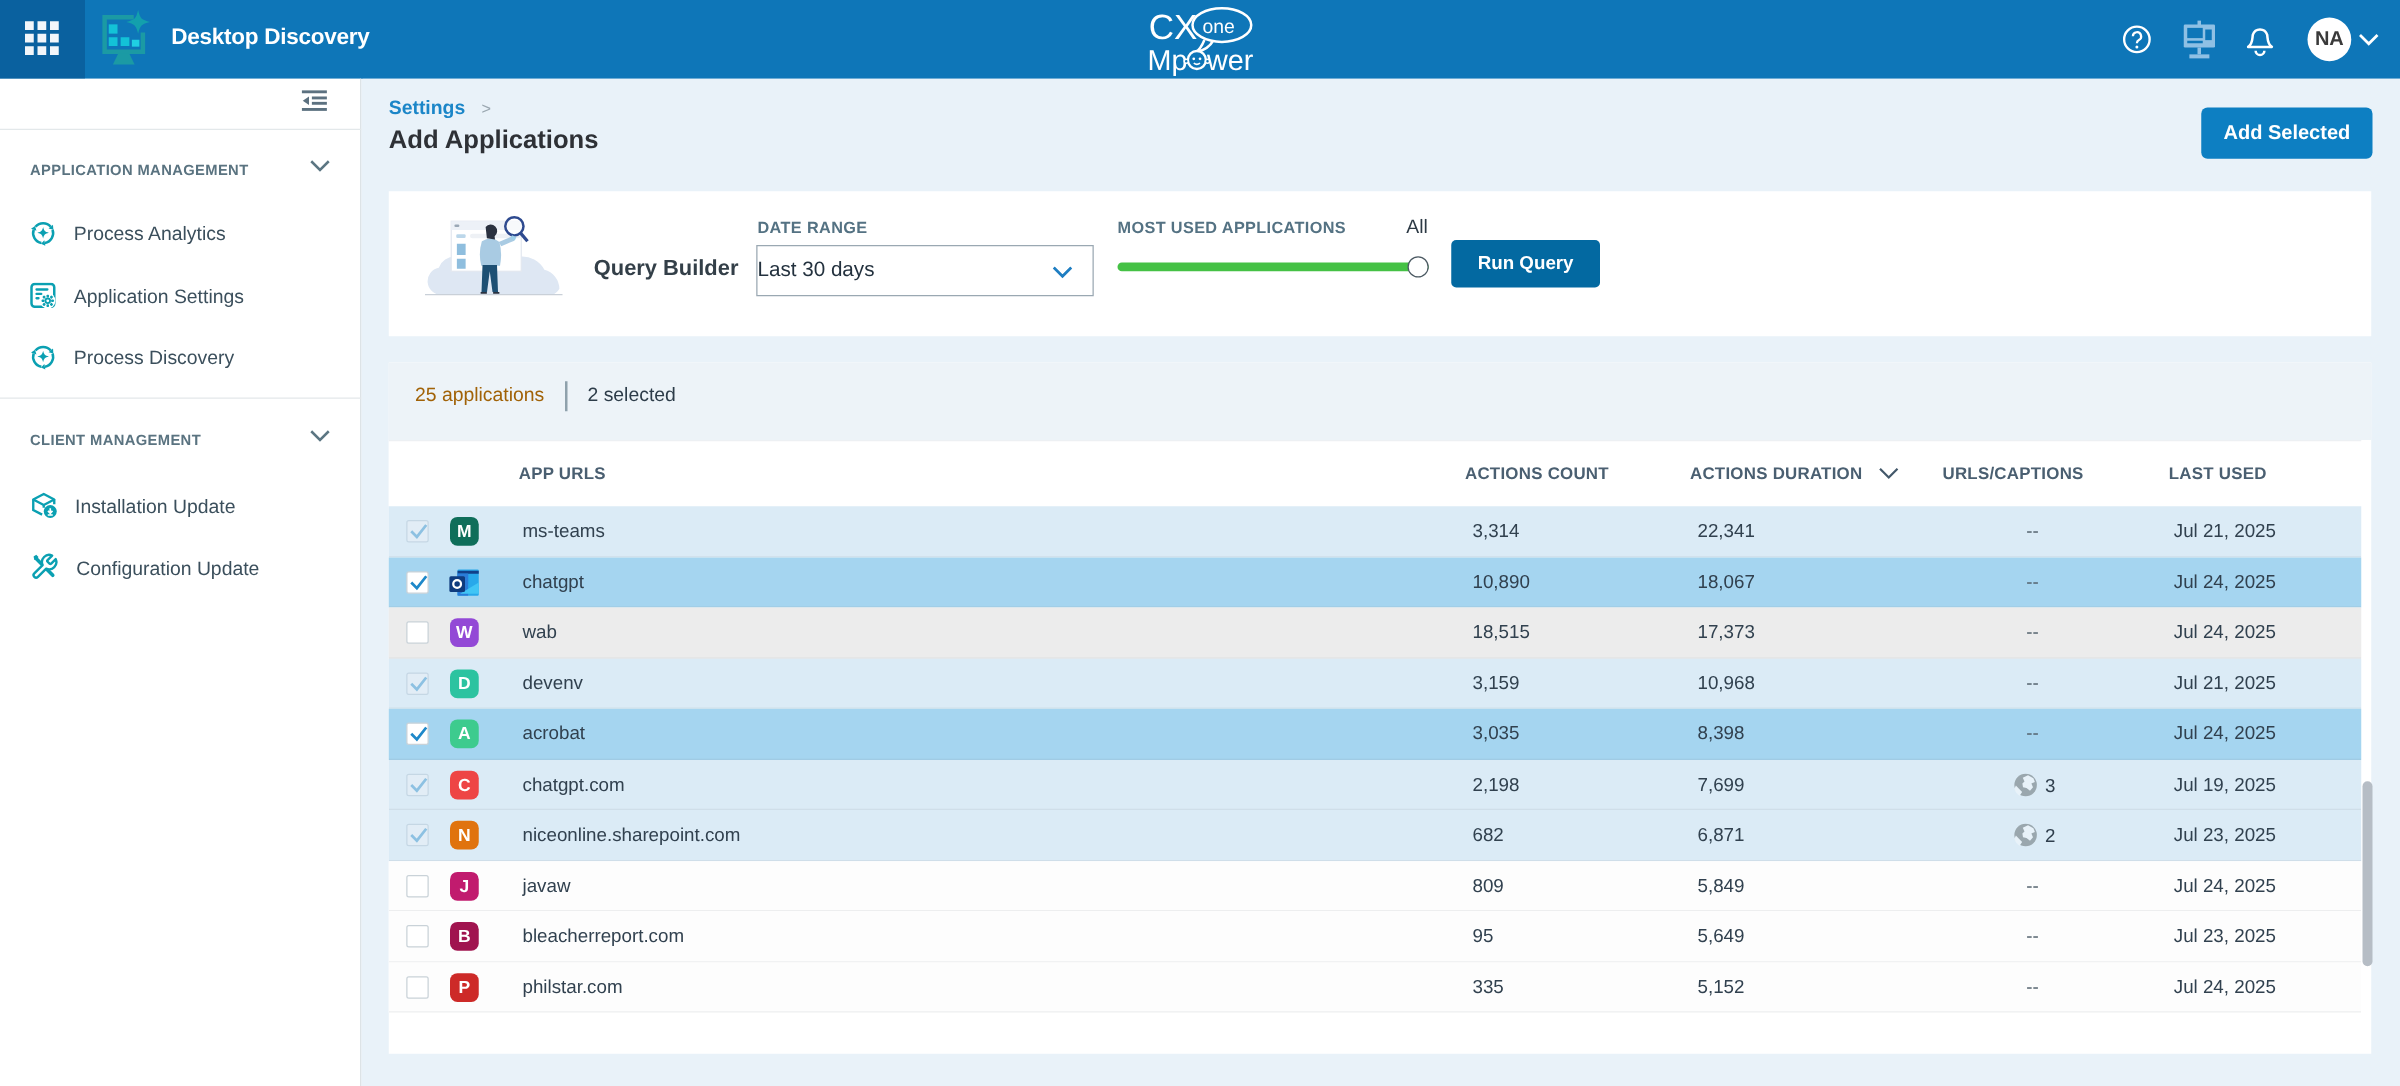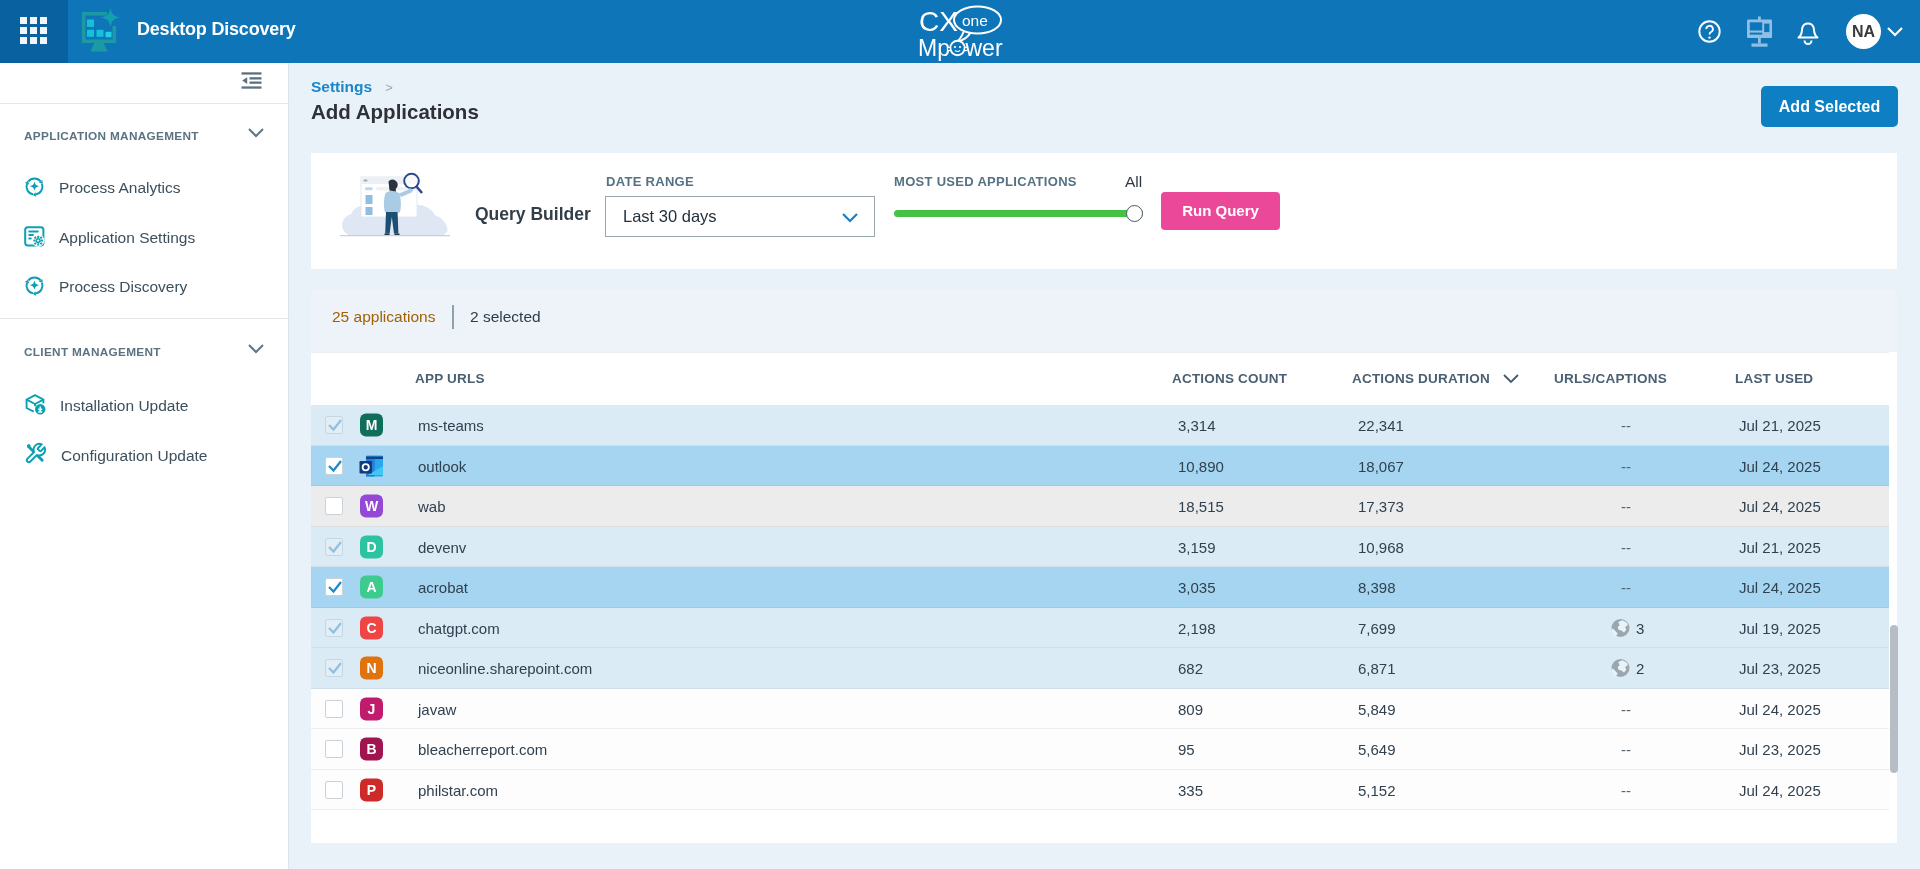--- a/index.html
+++ b/index.html
@@ -23,29 +23,29 @@
 .shead { position:absolute; left:24px; font-size:11.8px; font-weight:bold; color:#5a7380; letter-spacing:0.3px; }
 .schev { position:absolute; right:23px; }
 .sitem { position:absolute; left:24px; display:flex; align-items:flex-end; }
 .sitem .txt { margin-left:14px; font-size:15.5px; color:#3b4f5c; }
 
 
 .main { position:absolute; top:63px; left:290px; width:1630px; height:806px; background:#e9f2f9; }
 .breadcrumb { position:absolute; left:21px; top:15px; font-size:15.5px; color:#1b86c8; font-weight:bold; }
 .breadcrumb .sep { color:#9aa7b0; font-weight:normal; margin-left:13px; font-size:13px; }
 .pagetitle { position:absolute; left:21px; top:37px; font-size:20.5px; font-weight:bold; color:#2e3136; }
-.btn { background:#ec4899; color:#ffffff; font-weight:bold; font-size:15px; border-radius:4px; text-align:center; }
+.btn { background:#0369a1; color:#ffffff; font-weight:bold; font-size:15px; border-radius:4px; text-align:center; }
 .addsel { position:absolute; left:1471px; top:23px; width:137px; height:41px; line-height:41px; font-size:16px; background:#0d7fc2; border-radius:5px; }
 
 
 .qcard { position:absolute; left:21px; top:90px; width:1586px; height:116px; background:#ffffff; }
 .qb-title { position:absolute; left:164px; top:51px; font-size:17.5px; font-weight:bold; color:#333f48; }
 .flabel { position:absolute; font-size:13px; font-weight:bold; color:#547283; letter-spacing:0.3px; }
 .select { position:absolute; left:294px; top:43px; width:270px; height:41px; background:#fff; border:1px solid #9aa8b2; display:flex; align-items:center; }
-.select .val { margin-left:17px; font-size:16.5px; color:#23313e; }
+.select .val { font-size:16.5px; color:#23313e; }
 .slider { position:absolute; left:583px; top:57px; width:249px; height:7px; border-radius:4px; background:#45c145; }
 .sthumb { position:absolute; left:815px; top:52px; width:17px; height:17px; border-radius:50%; background:#fff; border:1.5px solid #4c5a63; }
 .all { position:absolute; left:814px; top:20px; font-size:15.5px; color:#2d3a45; }
 .runq { position:absolute; left:850px; top:39px; width:119px; height:38px; line-height:38px; }
 
 
 .tcard { position:absolute; left:21px; top:227px; width:1586px; height:553px; background:#ffffff; }
 .toolbar { position:absolute; left:0; top:0; width:1586px; height:62px; background:#edf3f8; }
 .tb-count { position:absolute; left:21px; top:18px; font-size:15.5px; color:#a16207; }
 .tb-bar { position:absolute; left:141px; top:15px; width:1.5px; height:24px; background:#8fa1ac; }
@@ -299,21 +299,21 @@
           </div>
           <svg width="25" height="23" viewBox="0 0 25 23" style="position:absolute;left:48px;top:50%;transform:translateY(-50%)">
             <rect x="7" y="1" width="17" height="21" rx="1" fill="#28a8ea"></rect>
             <path d="M7 2 h17 v2.4 h-17 z" fill="#11408a"></path>
             <rect x="7" y="4.4" width="8.5" height="17.6" fill="#2b7cd8"></rect>
             <path d="M24 11.5 L9 20.4 L24 20.4 z" fill="#41c5f5"></path>
             <path d="M7 4.4 h8.5 v8 h-8.5 z" fill="#2b7cd8"></path>
             <rect x="0.5" y="6.5" width="12.5" height="12.5" rx="1.2" fill="#0f3c7e"></rect>
             <circle cx="6.7" cy="12.7" r="3.1" fill="none" stroke="#ffffff" stroke-width="1.8"></circle>
           </svg>
-          <div class="cell" style="left:107px">outlook</div>
+          <div class="cell" style="left:107px">chatgpt</div>
           <div class="cell" style="left:867px">10,890</div>
           <div class="cell" style="left:1047px">18,067</div>
           <div class="cell dash" style="left:1310px">--</div>
           <div class="cell" style="left:1428px">Jul 24, 2025</div>
         </div>
         <div class="row r-gray">
           <div class="cbx"></div>
           <div class="appic" style="background:#9349d6">W</div>
           <div class="cell" style="left:107px">wab</div>
           <div class="cell" style="left:867px">18,515</div>

